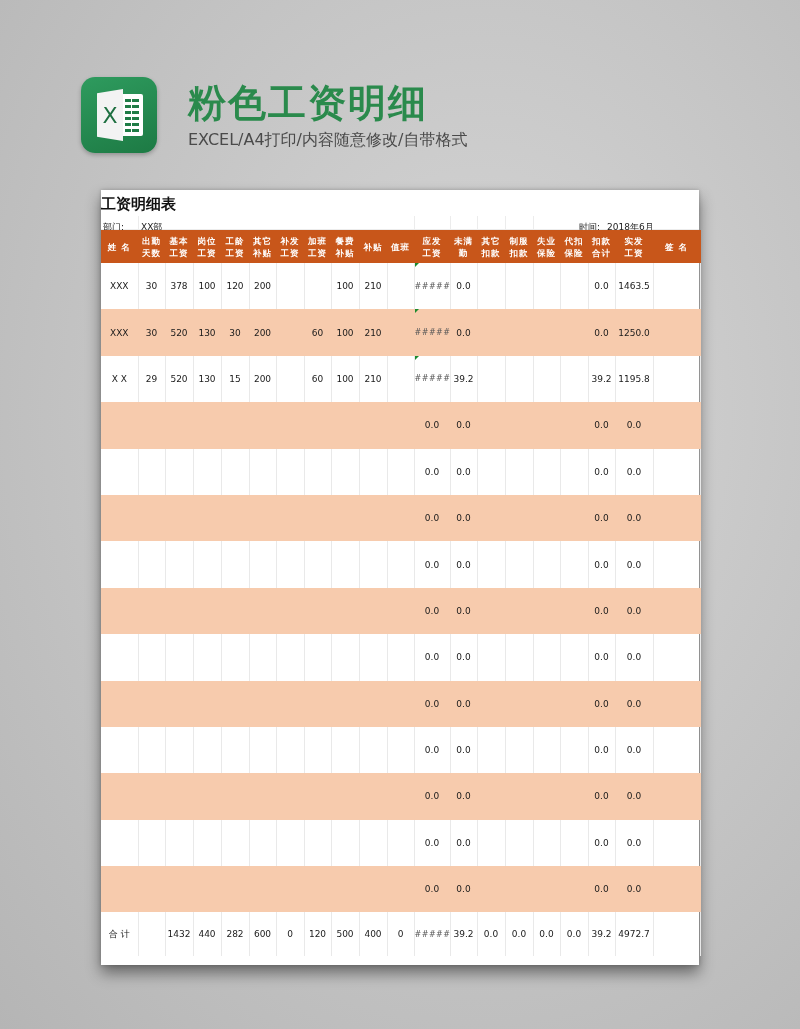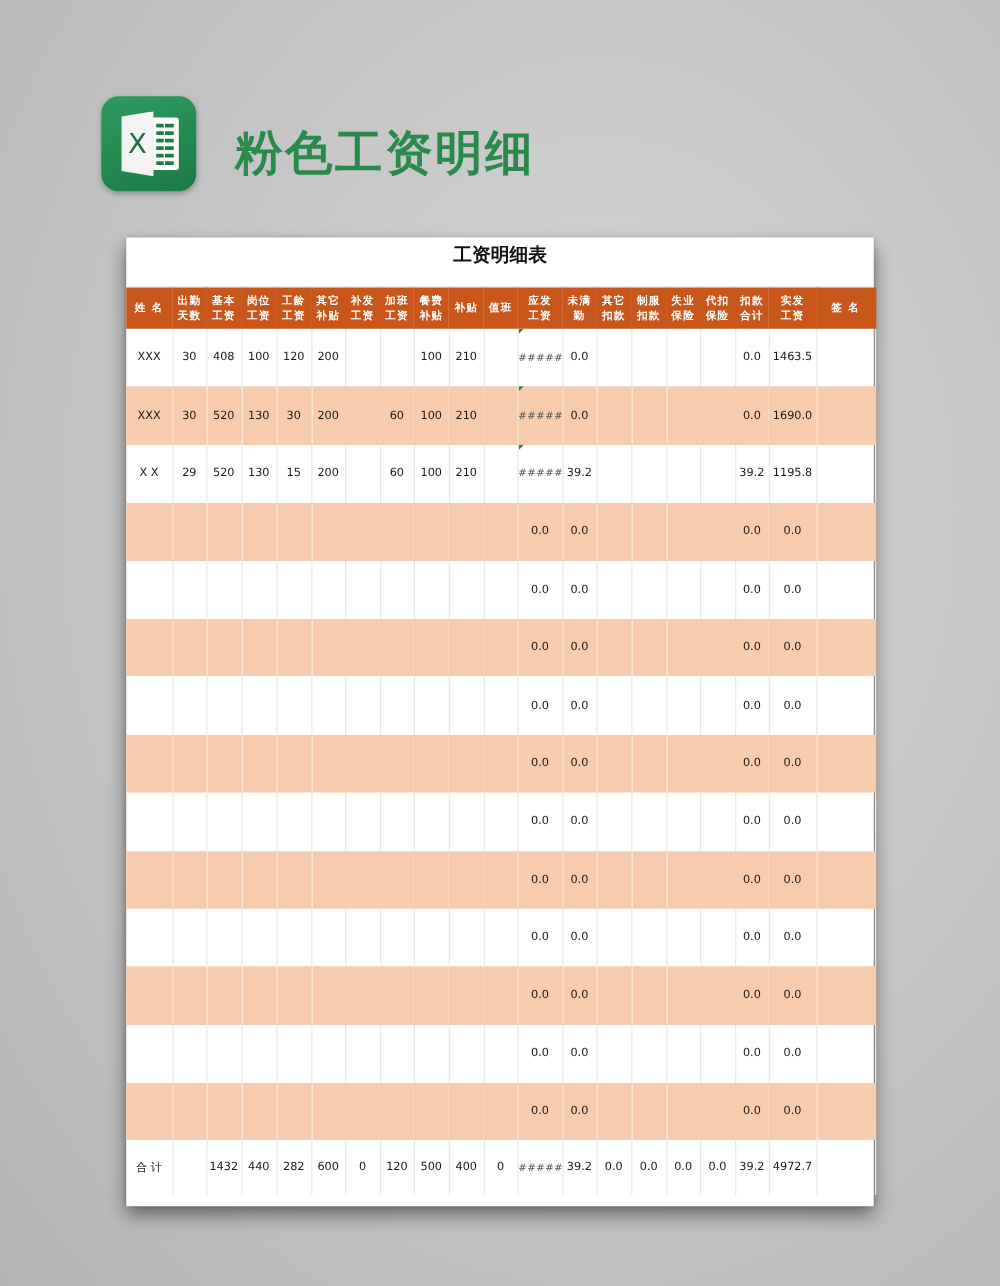--- a/index.html
+++ b/index.html
@@ -27,34 +27,34 @@
   .app-icon .page-front {
     position: absolute; left: 16px; top: 12px; width: 26px; height: 52px;
     background: #f3f3f3; clip-path: polygon(0 8%, 100% 0, 100% 100%, 0 92%);
   }
   .app-icon .letter {
     position: absolute; left: 19px; top: 26px; width: 20px; text-align: center;
     font-size: 22px; color: #1d6f40; font-family: "DejaVu Sans", sans-serif;
   }
   .banner-title {
     position: absolute; left: 188px; top: 78px; font-size: 38px; font-weight: bold;
-    color: #2a8a4c; letter-spacing: 2px; font-family: "DejaVu Sans", sans-serif; margin-top: 19px;
+    color: #2a8a4c; letter-spacing: 2px; font-family: "DejaVu Sans", sans-serif;
   }
   .banner-sub {
     position: absolute; left: 188px; top: 130px; font-size: 16px; color: #4a4a4a;
     font-family: "DejaVu Sans", sans-serif;
   }
 
   .sheet {
     position: absolute; left: 101px; top: 190px; width: 598px; height: 775px;
     background: #ffffff; box-shadow: 0 8px 14px rgba(0,0,0,0.45), 0 0 4px rgba(0,0,0,0.2);
   }
   .sheet-title {
     position: absolute; left: 0; top: 0; width: 598px; height: 40px; line-height: 28px;
-    text-align: center; font-size: 15px; font-weight: bold; color: #111;
+    text-align: left; font-size: 15px; font-weight: bold; color: #111;
     font-family: "DejaVu Sans", sans-serif; border-bottom: 1px solid #ececec; box-sizing: border-box;
   }
   .info-row {
     position: absolute; left: 0; top: 26px; width: 598px; height: 22px;
     font-size: 9px; color: #222; font-family: "DejaVu Sans", sans-serif;
   }
   .info-row span { position: absolute; top: 5px; }
   .info-row .vline { position: absolute; top: 0; width: 1px; height: 22px; background: #ececec; }
 
   table.grid {
@@ -88,24 +88,37 @@
     <div class="grid-line" style="top:28px"></div>
     <div class="grid-line" style="top:34px"></div>
     <div class="grid-line" style="top:40px"></div>
     <div class="grid-line" style="top:46px"></div>
     <div class="grid-line" style="top:52px"></div>
     <div class="grid-col"></div>
     <div class="page-front"></div>
     <div class="letter">X</div>
   </div>
   <div class="banner-title">粉色工资明细</div>
+  <div class="banner-sub">EXCEL/A4打印/内容随意修改/自带格式</div>
 </div>
 
 <div class="sheet">
   <div class="sheet-title">工资明细表</div>
+  <div class="info-row">
+    <span style="left:2px">部门:</span>
+    <div class="vline" style="left:37px"></div>
+    <span style="left:40px">XX部</span>
+    <div class="vline" style="left:313px"></div>
+    <div class="vline" style="left:349px"></div>
+    <div class="vline" style="left:376px"></div>
+    <div class="vline" style="left:404px"></div>
+    <div class="vline" style="left:432px"></div>
+    <span style="left:478px">时间:</span>
+    <span style="left:506px">2018年6月</span>
+  </div>
 
   <table class="grid">
     <colgroup>
       <col style="width:37px">
         <col style="width:27px">
         <col style="width:28px">
         <col style="width:28px">
       <col style="width:28px">
         <col style="width:27px">
         <col style="width:28px">
@@ -200,21 +213,21 @@
           </th>
           <th>
             <div>签 名</div>
           </th>
         </tr>
     </thead>
     <tbody id="body">
         <tr>
           <td>XXX</td>
           <td>30</td>
-          <td>408</td>
+          <td>378</td>
           <td>100</td>
           <td>120</td>
           <td>200</td>
           <td></td>
           <td></td>
           <td>100</td>
           <td>210</td>
           <td></td>
           <td class="hash">#####<span class="comment-mark"></span></td>
           <td>0.0</td>
@@ -238,21 +251,21 @@
           <td>100</td>
           <td>210</td>
           <td></td>
           <td class="hash">#####<span class="comment-mark"></span></td>
           <td>0.0</td>
           <td></td>
           <td></td>
           <td></td>
           <td></td>
           <td>0.0</td>
-          <td>1690.0</td>
+          <td>1250.0</td>
           <td></td>
         </tr>
         <tr>
           <td>X X</td>
           <td>29</td>
           <td>520</td>
           <td>130</td>
           <td>15</td>
           <td>200</td>
           <td></td>

